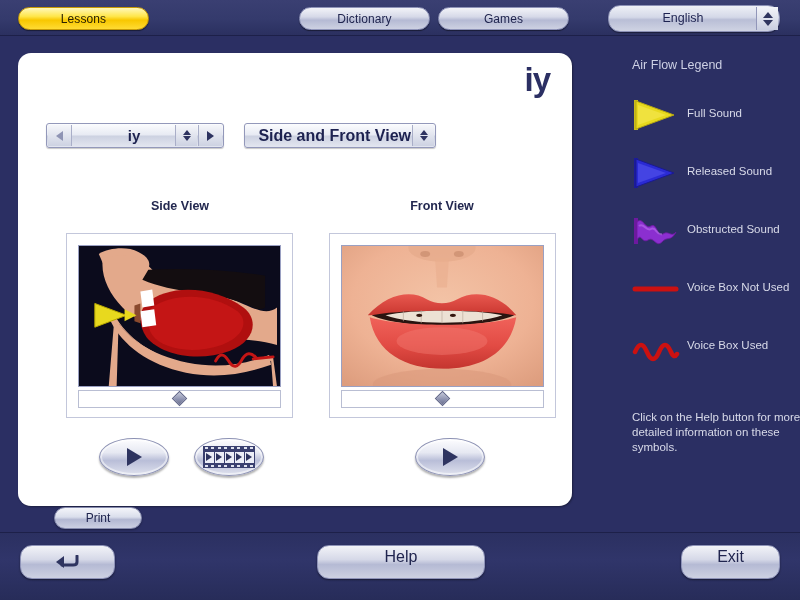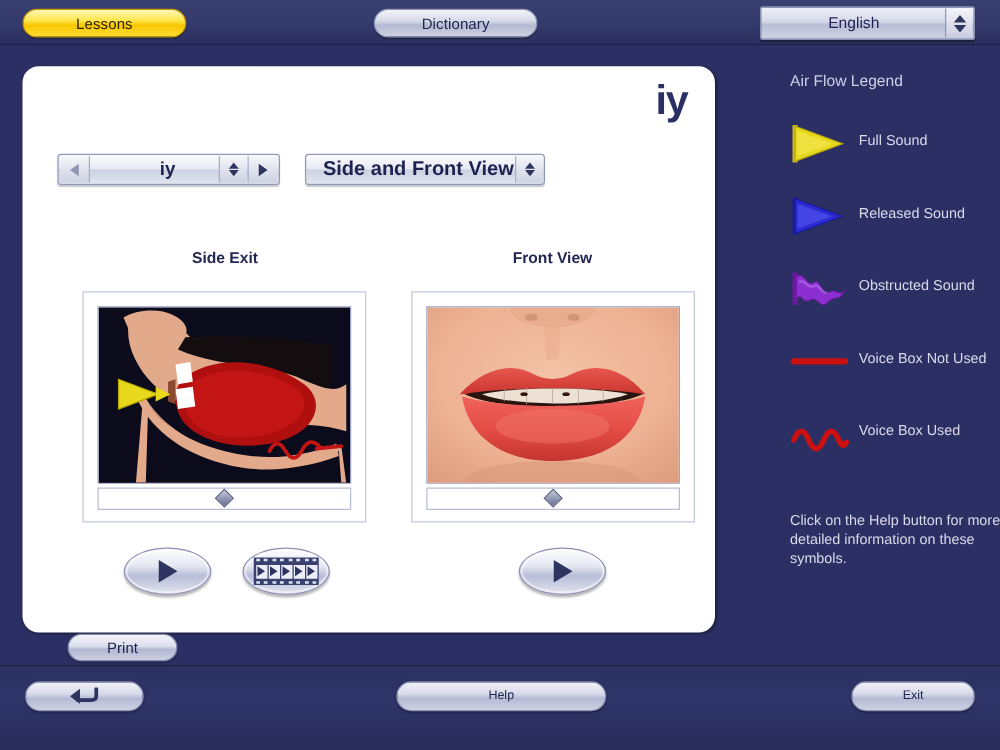--- a/index.html
+++ b/index.html
@@ -52,21 +52,21 @@
   #nav-dictionary { left: 299px; width: 131px; }
   #nav-games      { left: 438px; width: 131px; }
 
   
   #lang-select {
     position: absolute;
     left: 608px; top: 5px;
     width: 172px; height: 27px;
     border: 1px solid #8c91b6;
     background: linear-gradient(to bottom, #eef0f6 0%, #d4d8e8 45%, #b9bed6 55%, #cfd3e3 100%);
-    border-radius: 2px;
+    border-radius: 12px;
     box-shadow: 0 1px 1px rgba(0,0,0,.4);
     cursor: pointer;
   }
   #lang-label {
     position: absolute;
     left: 0; top: 0;
     width: 148px; height: 25px;
     line-height: 25px;
     text-align: center;
     font-size: 12.5px;
@@ -389,46 +389,47 @@
   
   #bottombar {
     position: absolute;
     left: 0; bottom: 0;
     width: 800px; height: 68px;
     background: linear-gradient(to bottom, #2b3061 0%, #30356a 40%, #272c59 100%);
     border-top: 1px solid #1d2049;
   }
   .botbtn {
     position: absolute;
-    height: 24px;
+    height: 34px;
     border-radius: 12px;
     border: 1px solid #8e93b8;
     background: linear-gradient(to bottom, #f2f3f8 0%, #d6d9e8 42%, #b5bad4 58%, #cdd1e2 100%);
     box-shadow: 0 1px 2px rgba(0,0,0,.45);
-    font-size: 10px;
+    font-size: 16px;
     line-height: 22px;
     text-align: center;
     color: #20254f;
     cursor: pointer;
     user-select: none;
   }
   #back-btn { left: 20px;  top: 12px; width: 95px; display:flex; align-items:center; justify-content:center;}
   #help-btn { left: 317px; top: 12px; width: 168px; }
   #exit-btn { left: 681px; top: 12px; width: 99px; }
 </style>
 </head>
 <body>
 
 <div id="topbar">
 
   <div class="navbtn active" id="nav-lessons">Lessons</div>
 
 
   <div class="navbtn" id="nav-dictionary">Dictionary</div>
 
+  <div class="navbtn" id="nav-games">Games</div>
 
   <div id="lang-select">
     <div id="lang-label">English</div>
     <div id="lang-stepper">
       <div class="tri-up"></div>
       <div class="tri-down"></div>
     </div>
   </div>
 </div>
 
@@ -451,21 +452,21 @@
   </div>
 
   <div id="view-select">
     <div id="view-label">Side and Front View</div>
     <div id="view-stepper">
       <div class="tri-up-xs"></div>
       <div class="tri-down-xs"></div>
     </div>
   </div>
 
-  <div class="view-heading" id="heading-side">Side Exit</div>
+  <div class="view-heading" id="heading-side">Side View</div>
   <div class="view-heading" id="heading-front">Front View</div>
 
   <div class="media-frame" id="frame-side">
     <div class="media-inner">
       <svg class="art-side" viewBox="0 0 203 142" preserveAspectRatio="none">
         <rect x="0" y="0" width="203" height="142" fill="#0d0d20"></rect>
 
         <path d="M0 0 H203 V142 H0 Z" fill="#0b0b1c"></path>
 
         <path d="M20 8 C 30 2, 48 0, 60 6 C 80 16, 70 30, 52 34 C 40 36, 30 30, 26 22 Z" fill="#e3a98b"></path>

